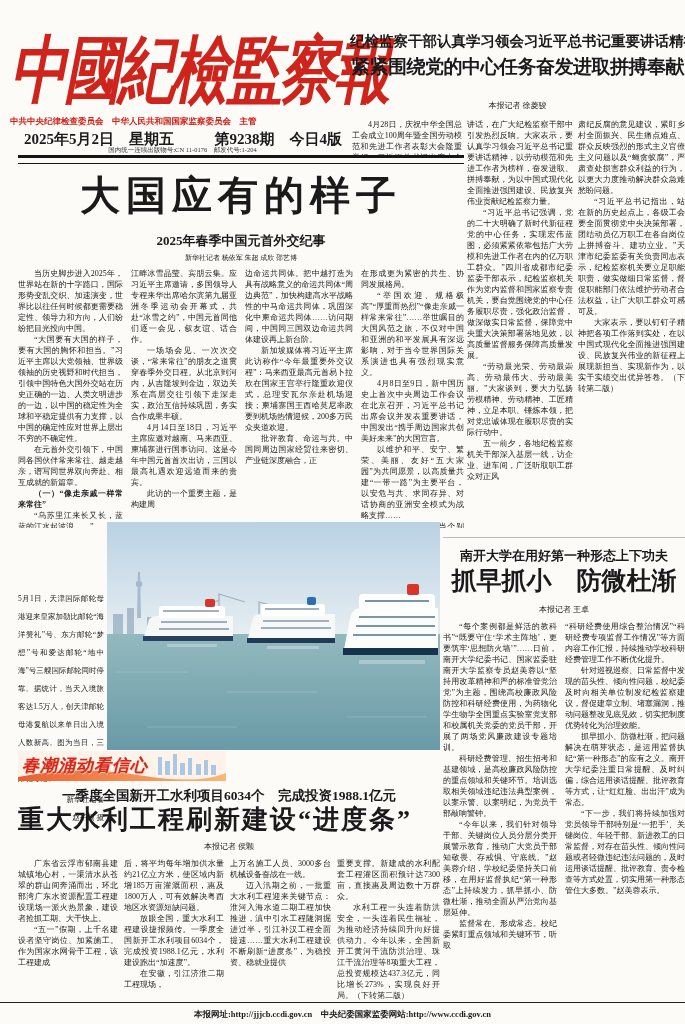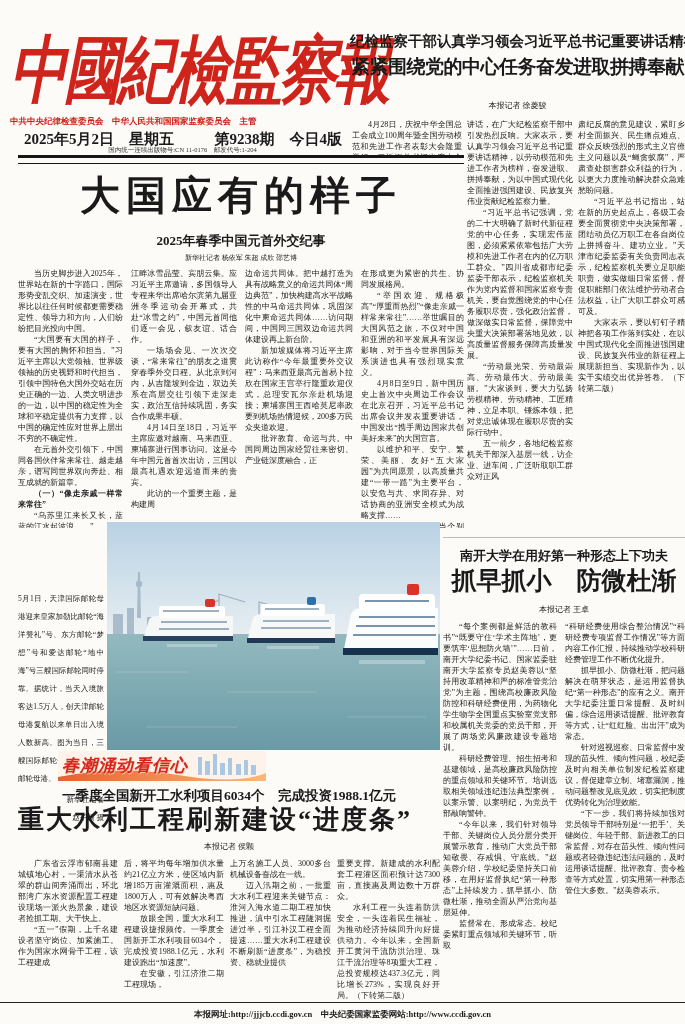--- a/index.html
+++ b/index.html
@@ -46,21 +46,21 @@
   .caption .credit{text-align:right;margin-top:3px;}
   
   .c-rule{left:443px;top:537px;width:242px;border-top:1px solid #bbb;}
   .c-kicker{left:443px;top:547px;width:242px;text-align:center;font-size:13px;font-weight:900;white-space:nowrap;}
   .c-headline{left:443px;top:564px;width:242px;text-align:center;font-size:25px;font-weight:900;
               letter-spacing:0px;white-space:nowrap;}
   .c-byline{left:443px;top:604px;width:242px;}
   .c-col1{left:443px;top:621px;width:114px;height:381px;}
   .c-col2{left:565px;top:621px;width:120px;height:381px;}
   
-  .banner{left:18px;top:751px;width:208px;height:30px;margin-left:40px;}
+  .banner{left:18px;top:751px;width:208px;height:30px;}
   .banner-text{position:absolute;left:4px;top:3px;font-size:17px;font-weight:900;font-style:italic;
                color:#d6261e;letter-spacing:1px;white-space:nowrap;text-shadow:0.5px 0.5px 0 #f7c6a8;}
   .d-kicker{left:18px;top:787px;width:422px;text-align:center;font-size:13.5px;font-weight:700;white-space:nowrap;}
   .d-headline{left:18px;top:802px;width:422px;text-align:left;font-size:26px;font-weight:900;
               letter-spacing:2px;white-space:nowrap;}
   .d-byline{left:18px;top:841px;width:422px;}
   .d-col1{left:18px;top:858px;width:100px;height:144px;}
   .d-col2{left:124px;top:858px;width:100px;height:144px;}
   .d-col3{left:230px;top:858px;width:101px;height:144px;}
   .d-col4{left:337px;top:858px;width:103px;height:144px;}
@@ -233,22 +233,22 @@
     <div class="abs c-headline">抓早抓小　防微杜渐</div>
     <div class="abs c-byline byline">本报记者 王卓</div>
     <div class="abs col c-col1">
       <p>“每个案例都是鲜活的教科书”“既要守住‘学术主阵地’，更要筑牢‘思想防火墙’”……日前，南开大学纪委书记、国家监委驻南开大学监察专员赵美蓉以“坚持用改革精神和严的标准管党治党”为主题，围绕高校廉政风险防控和科研经费使用，为药物化学生物学全国重点实验室党支部和校属机关党委的党员干部，开展了两场党风廉政建设专题培训。</p>
       <p>科研经费管理、招生招考和基建领域，是高校廉政风险防控的重点领域和关键环节。培训选取相关领域违纪违法典型案例，以案示警、以案明纪，为党员干部敲响警钟。</p>
       <p>“今年以来，我们针对领导干部、关键岗位人员分层分类开展警示教育，推动广大党员干部知敬畏、存戒惧、守底线。”赵美蓉介绍，学校纪委坚持关口前移，在用好监督执纪“第一种形态”上持续发力，抓早抓小、防微杜渐，推动全面从严治党向基层延伸。</p>
       <p>监督常在、形成常态。校纪委紧盯重点领域和关键环节，听取</p>
     </div>
     <div class="abs col c-col2">
       <p class="cont">“科研经费使用综合整治情况”“科研经费专项监督工作情况”等方面内容工作汇报，持续推动学校科研经费管理工作不断优化提升。</p>
+      <p>针对巡视巡察、日常监督中发现的苗头性、倾向性问题，校纪委及时向相关单位制发纪检监察建议，督促建章立制、堵塞漏洞，推动问题整改见底见效，切实把制度优势转化为治理效能。</p>
       <p>抓早抓小、防微杜渐，把问题解决在萌芽状态，是运用监督执纪“第一种形态”的应有之义。南开大学纪委注重日常提醒、及时纠偏，综合运用谈话提醒、批评教育等方式，让“红红脸、出出汗”成为常态。</p>
-      <p>针对巡视巡察、日常监督中发现的苗头性、倾向性问题，校纪委及时向相关单位制发纪检监察建议，督促建章立制、堵塞漏洞，推动问题整改见底见效，切实把制度优势转化为治理效能。</p>
       <p>“下一步，我们将持续加强对党员领导干部特别是‘一把手’、关键岗位、年轻干部、新进教工的日常监督，对存在苗头性、倾向性问题或者轻微违纪违法问题的，及时运用谈话提醒、批评教育、责令检查等方式处置，切实用第一种形态管住大多数。”赵美蓉表示。</p>
     </div>
   </section>
 
   <section>
     <div class="abs banner">
       <svg width="208" height="30" viewBox="0 0 208 30">
         <defs>
           <linearGradient id="wave" x1="0" y1="0" x2="1" y2="0">
             <stop offset="0" stop-color="#e94e1b"></stop>

